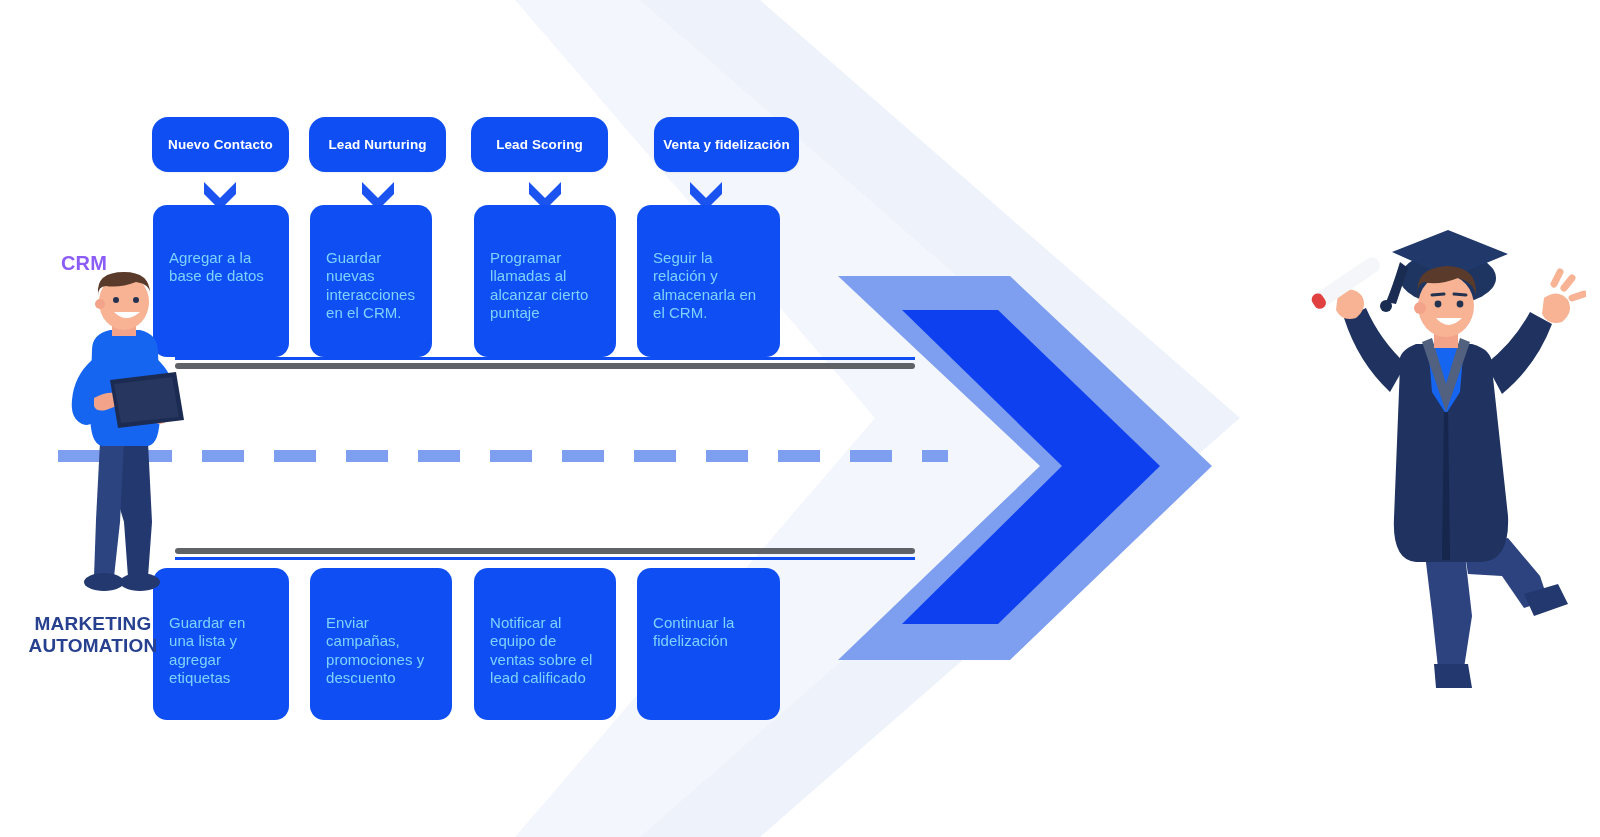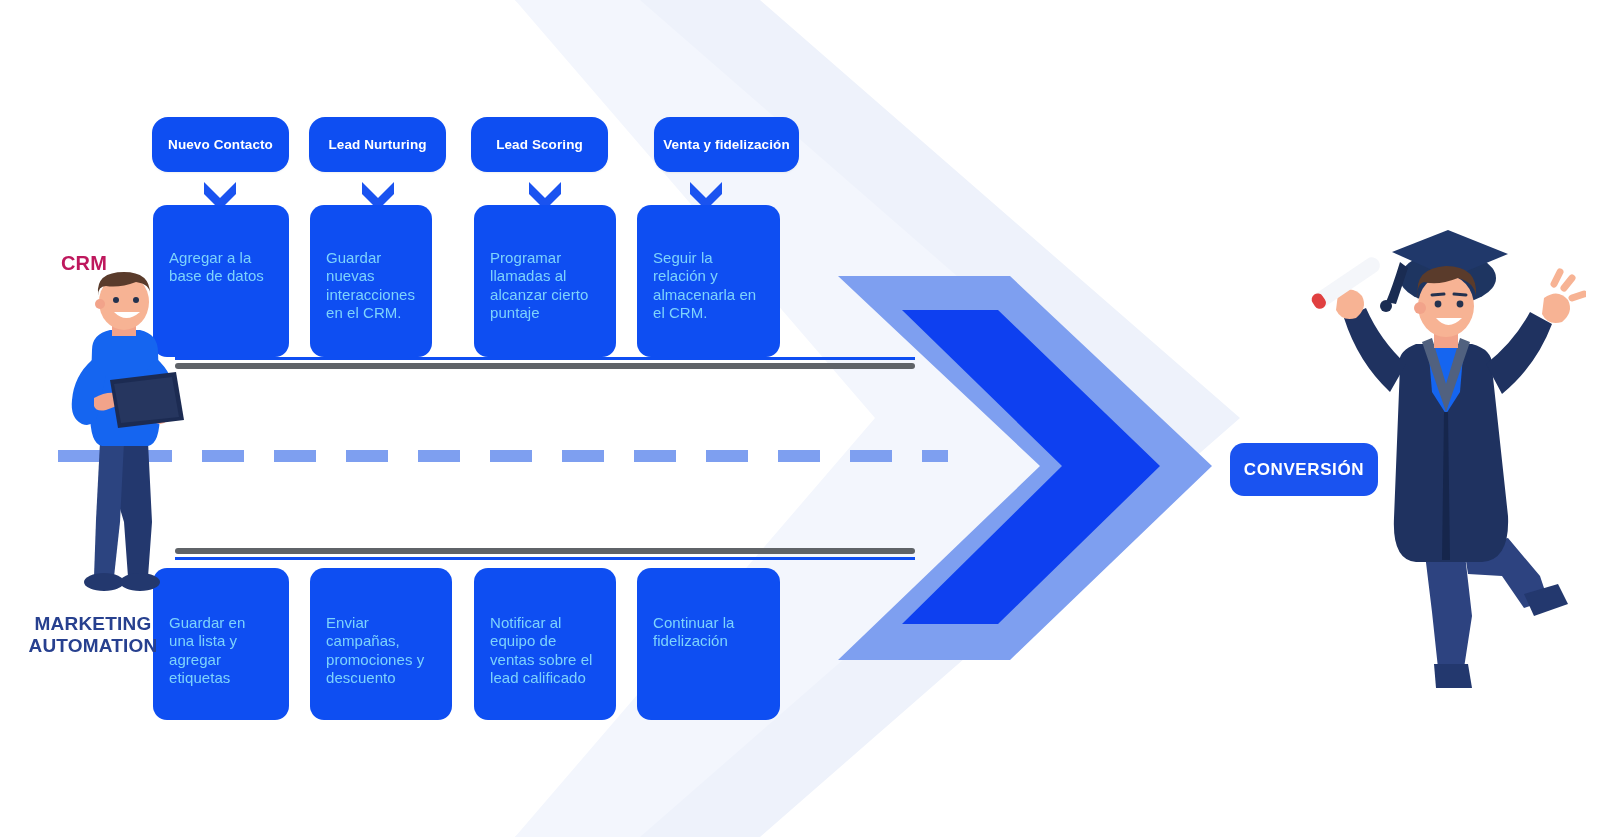--- a/index.html
+++ b/index.html
@@ -11,21 +11,21 @@
   #stage{ position:relative; width:1600px; height:837px; background:#fff; }
 
   
   .watermark{ position:absolute; left:0; top:0; width:1600px; height:837px; z-index:0; }
 
   
   .side-label{
     position:absolute; z-index:6; font-weight:bold; line-height:1.15;
     letter-spacing:.2px; text-align:center; white-space:pre-line;
   }
-  #crm-label{ left:36px; top:252px; width:96px; font-size:20px; color:#be185d;text-align:center; }
+  #crm-label{ left:36px; top:252px; width:96px; font-size:20px; color:#8b5cf6;text-align:center; }
   #ma-label{ left:8px; top:613px; width:170px; font-size:19px; color:#27408f; }
 
   
   .chip{
     position:absolute; z-index:5; background:#0e4ef2; color:#fff;
     border-radius:16px; display:flex; align-items:center; justify-content:center;
     text-align:center; font-size:13.5px; font-weight:bold; letter-spacing:.1px;
     padding:0 8px; box-shadow:0 1px 2px rgba(0,0,0,.06);
   }
 
@@ -111,21 +111,20 @@
   <div class="card bottom" style="left:474px; top:568px; width:142px; height:152px;">Notificar al equipo de ventas sobre el lead calificado</div>
   <div class="card" style="left:474px; top:205px; width:142px; height:152px;">Programar llamadas al alcanzar cierto puntaje</div>
 
   <div class="chip" style="left:654px; top:117px; width:145px; height:55px;">Venta y fidelización</div>
   <svg class="dchev" style="left:686px; top:178px;" viewBox="0 0 40 34">
     <path d="M4 4 L20 20 L36 4 L36 16 L20 32 L4 16 Z" fill="#1a53f0"></path>
   </svg>
   <div class="card" style="left:637px; top:205px; width:143px; height:152px;">Seguir la relación y almacenarla en el CRM.</div>
   <div class="card bottom" style="left:637px; top:568px; width:143px; height:152px;">Continuar la fidelización</div>
 
-  <div id="conversion-badge" style="left:1230px; top:443px; width:148px; height:53px;">CONVERSIÓN</div>
 
   <svg class="illus" style="left:48px; top:272px; width:146px; height:325px;" viewBox="0 0 146 325">
 
     <path d="M52 170 L100 170 L104 250 L100 305 L80 305 L76 250 Z" fill="#23386e"></path>
     <path d="M52 170 L76 170 L72 250 L66 305 L46 305 L48 248 Z" fill="#2c4480"></path>
 
     <ellipse cx="56" cy="310" rx="20" ry="9" fill="#23386e"></ellipse>
     <ellipse cx="92" cy="310" rx="20" ry="9" fill="#23386e"></ellipse>
 
     <path d="M44 78 Q44 62 62 58 L92 58 Q110 62 110 80 L112 140 Q112 172 100 174 L54 174 Q42 172 42 140 Z" fill="#1565f0"></path>

